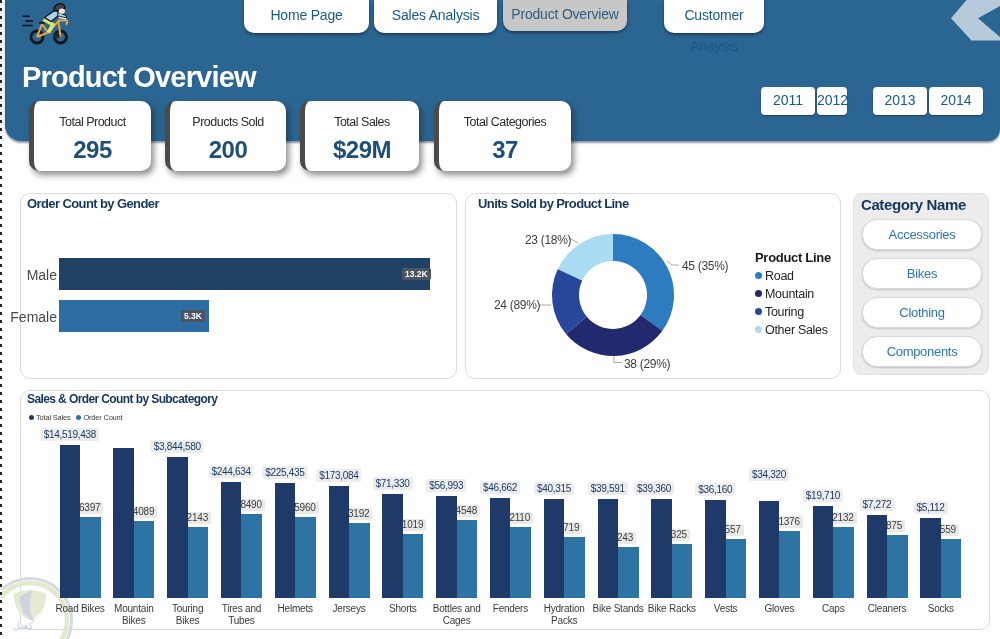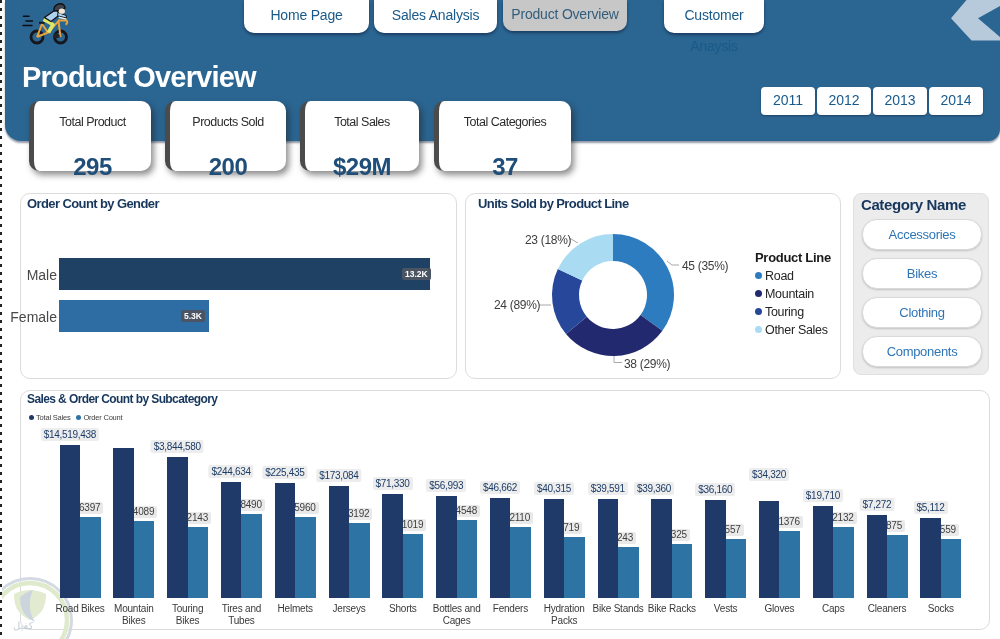--- a/index.html
+++ b/index.html
@@ -15,21 +15,21 @@
   color:#1a5a8a; font-size:14px; letter-spacing:-0.2px; text-align:center; line-height:31px;
   box-shadow:0 2px 3px rgba(0,0,30,.4); }
 #nav3 { background:#c7c7c7; color:#335d7c; height:31px; line-height:29px; }
 .yr { top:87px; width:50px; height:28px; background:#fff; border-radius:4px;
   color:#175a8e; font-size:14px; text-align:center; line-height:27px;
   box-shadow:0 1px 2px rgba(0,0,30,.35); }
 .kpi { top:101px; height:70px; background:#fff; border-radius:10px;
   border-left:5px solid #4b4b4b; box-shadow:3px 4px 6px rgba(30,30,30,.5);
   text-align:center; }
 .kpi .t { margin-top:14px; font-size:12.5px; letter-spacing:-0.5px; color:#2b2b2b; }
-.kpi .v { margin-top:24px; font-size:24px; font-weight:bold; letter-spacing:-0.5px; color:#1f4e79; }
+.kpi .v { margin-top:7px; font-size:24px; font-weight:bold; letter-spacing:-0.5px; color:#1f4e79; }
 .card { background:#fff; border:1px solid #dcdcdc; border-radius:10px; }
 .ctitle { position:absolute; font-size:13px; font-weight:bold; color:#16365c;
   letter-spacing:-0.6px; white-space:nowrap; }
 #gender { left:20px; top:193px; width:437px; height:186px; }
 .glab { position:absolute; font-size:14px; color:#494949; text-align:right; width:50px; }
 .gchip { position:absolute; background:#4a5462; color:#fff; font-size:8.5px;
   font-weight:bold; border-radius:2px; padding:1px 3px; }
 #donutcard { left:465px; top:193px; width:376px; height:186px; }
 .dlab { position:absolute; font-size:12px; letter-spacing:-0.3px; color:#3d3d3d; white-space:nowrap; }
 .leg { position:absolute; font-size:12.5px; letter-spacing:-0.3px; color:#252525; white-space:nowrap; }
@@ -87,21 +87,21 @@
 <div class="abs nav" style="left:244px;width:125px">Home Page</div>
 <div class="abs nav" style="left:374px;width:123px">Sales Analysis</div>
 <div class="abs nav" id="nav3" style="left:503px;width:124px">Product Overview</div>
 <div class="abs nav" style="left:664px;width:100px">Customer Anaysis</div>
 
 <svg class="abs" style="left:945px;top:0" width="55" height="60" viewBox="0 0 55 60">
   <polygon points="6,18.3 21.5,0 55,0 55,6 33,18.3 55,37 55,40.5 26.5,40.5" fill="#b7cadb" transform="translate(0,0)"></polygon>
 </svg>
 
 <div class="abs yr" style="left:761px;width:54px">2011</div>
-<div class="abs yr" style="left:817px;width:54px">2012</div>
+<div class="abs yr" style="left:817px;width:30px">2012</div>
 <div class="abs yr" style="left:873px;width:54px">2013</div>
 <div class="abs yr" style="left:929px;width:54px">2014</div>
 
 <div class="abs kpi" style="left:29px;width:122px">
     <div class="t">Total Product</div>
     <div class="v">295</div>
   </div>
 <div class="abs kpi" style="left:165px;width:121px">
     <div class="t">Products Sold</div>
     <div class="v">200</div>

